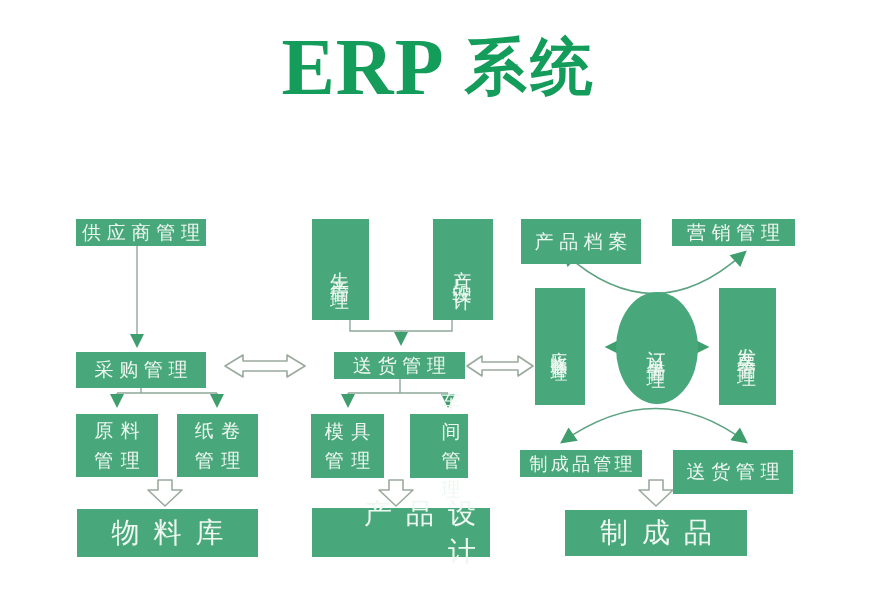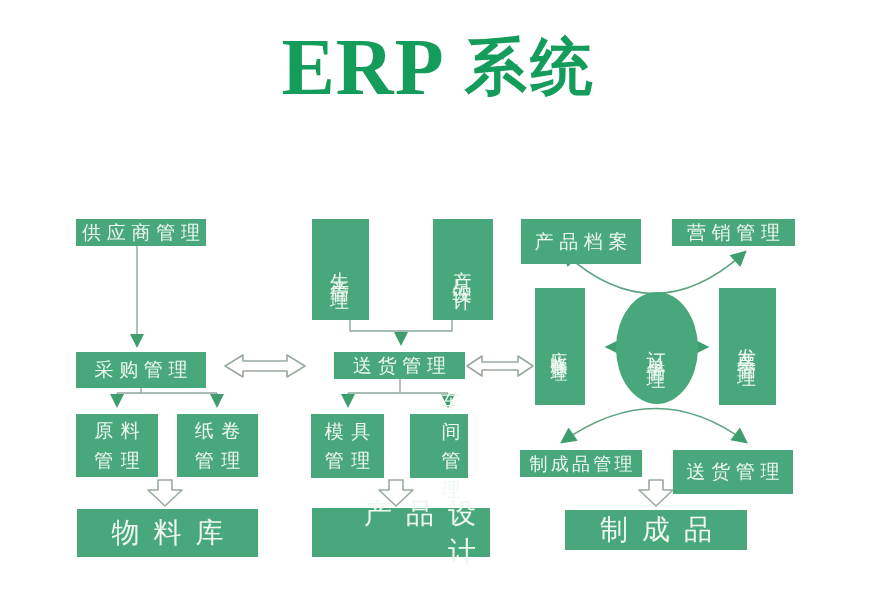--- a/index.html
+++ b/index.html
@@ -128,17 +128,17 @@
     </div>
   <div class="box v" style="left:719px;top:288px;width:57px;height:117px">
       <span>发票管理</span>
     </div>
   <div class="box h5" style="left:520px;top:450px;width:122px;height:27px">
       <span>制成品管理</span>
     </div>
   <div class="box h" style="left:673px;top:450px;width:120px;height:44px">
       <span>送货管理</span>
     </div>
-  <div class="box round" style="left:565px;top:510px;width:182px;height:40px">
+  <div class="box round" style="left:565px;top:510px;width:182px;height:46px">
       <span>制成品</span>
     </div>
 
 </div>
 
 </body></html>

